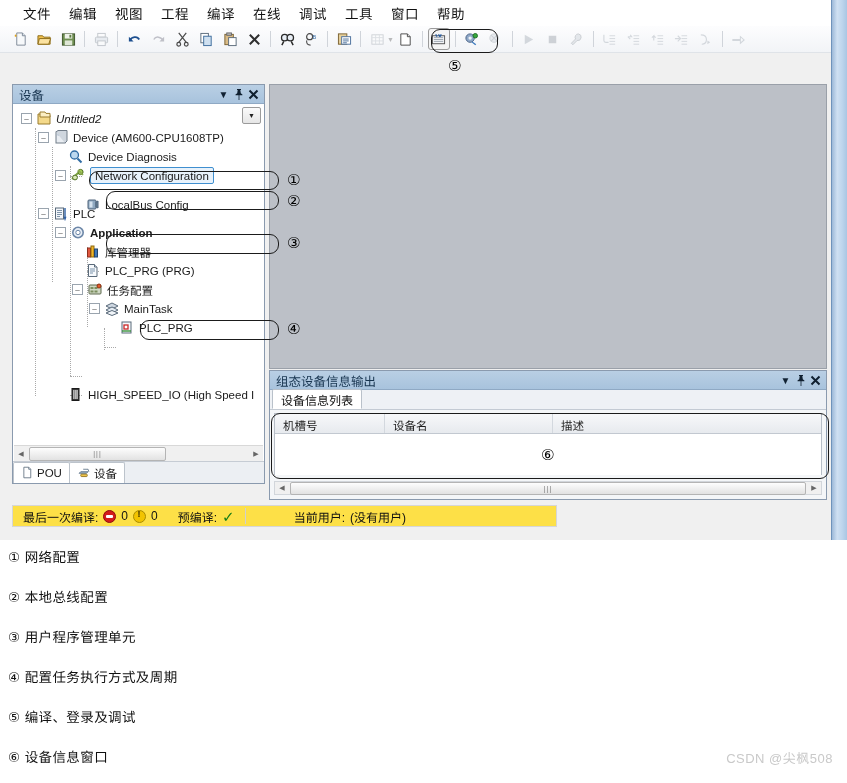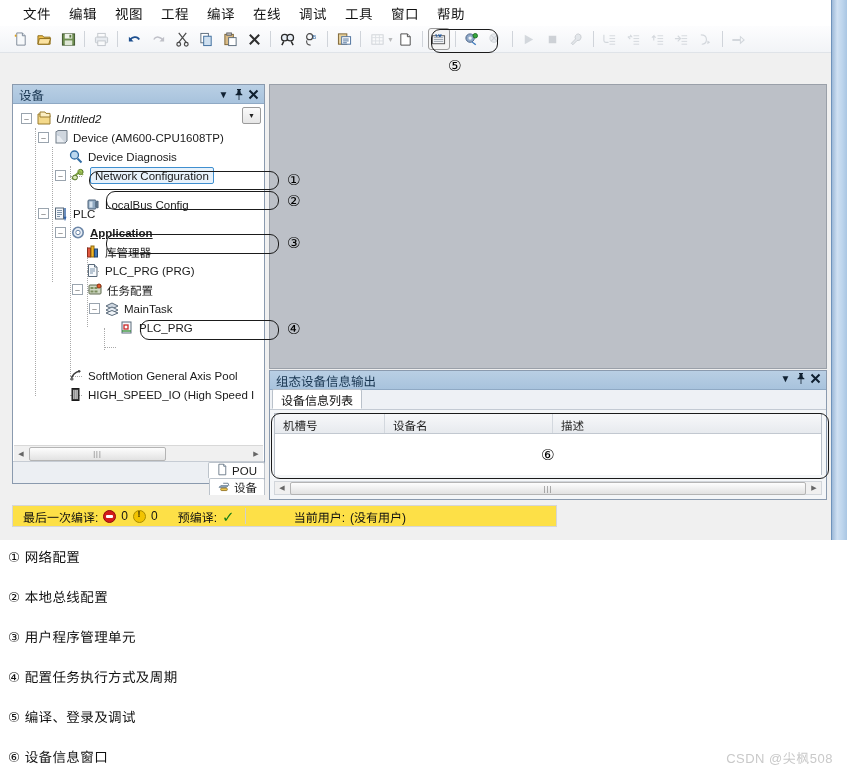--- a/index.html
+++ b/index.html
@@ -77,58 +77,58 @@
   .tnode{position:absolute;height:19px;display:flex;align-items:center;white-space:nowrap;}
   .texp{
     width:9px;height:9px;border:1px solid #9aa4ae;background:#fff;
     display:inline-flex;align-items:center;justify-content:center;
     font-size:8px;line-height:7px;color:#444;margin-right:4px;flex:none;
   }
   .tnoexp{width:9px;margin-right:4px;flex:none;}
   .tico{width:16px;height:15px;margin-right:4px;flex:none;position:relative;}
   .tlabel{font-size:11.5px;color:#1a1a1a;}
   .tlabel.italic{font-style:italic;}
-  .tlabel.bold{font-weight:bold;text-decoration:underline;}
+  .tlabel.bold{font-weight:bold;}
   .tguide{position:absolute;border-left:1px dotted #a9a9a9;}
   .tguide-h{position:absolute;border-top:1px dotted #a9a9a9;}
   #tree-hscroll{
     position:absolute;left:1px;bottom:22px;width:249px;height:15px;
     background:#f0f0f0;border-top:1px solid #d8d8d8;
     display:flex;align-items:center;
   }
   .sb-arrow{width:14px;text-align:center;font-size:7px;color:#666;}
   #tree-hthumb{
     height:12px;width:135px;margin-left:1px;
     background:linear-gradient(to bottom,#fdfdfd,#e2e2e2);
     border:1px solid #b4b4b4;border-radius:2px;
     display:flex;align-items:center;justify-content:center;
     font-size:7px;color:#777;letter-spacing:1px;
   }
   #tree-tabs{
     position:absolute;left:0;bottom:0;width:251px;height:21px;
-    background:#eceff3;border-top:1px solid #c6ccd4;display:flex;align-items:flex-end;flex-direction:column;
+    background:#eceff3;border-top:1px solid #c6ccd4;display:flex;align-items:flex-end;
   }
   .ttab{
     height:20px;display:flex;align-items:center;gap:3px;padding:0 7px;
     font-size:11.5px;color:#1b1b1b;border:1px solid #bcc3cb;border-bottom:none;
     background:#fff;margin-right:-1px;border-radius:2px 2px 0 0;
   }
   
   #editor-area{
     position:absolute;left:269px;top:84px;width:558px;height:285px;
     background:#bcc0c7;border:1px solid #9aa0a9;box-sizing:border-box;
   }
   
   #output-panel{
     position:absolute;left:269px;top:370px;width:558px;height:130px;
     background:#f4f6f8;border:1px solid #8a9aae;box-sizing:border-box;
   }
   #output-header{
     height:19px;background:linear-gradient(to bottom,#b9cfe4,#a8c3dd);
-    border-bottom:1px solid #8fa9c4;display:flex;
+    border-bottom:1px solid #8fa9c4;display:flex;align-items:center;
     padding:0 3px 0 6px;box-sizing:border-box;
   }
   #output-title{font-size:12.5px;color:#17344f;flex:1;}
   #output-tabrow{height:19px;background:#eef1f5;border-bottom:1px solid #c3cad3;display:flex;align-items:flex-end;}
   #output-tab{
     height:18px;display:flex;align-items:center;padding:0 8px;
     background:#fff;border:1px solid #b9c1ca;border-bottom:1px solid #fff;
     font-size:12px;color:#111;border-radius:2px 2px 0 0;margin-left:2px;
   }
   #grid{position:absolute;left:4px;top:42px;width:548px;height:62px;background:#fff;border:1px solid #b7bec7;box-sizing:border-box;}
@@ -551,31 +551,20 @@
           <span class="tico">
             <svg width="16" height="15" viewBox="0 0 16 15">
                 <rect x="3" y="2" width="9" height="11" fill="#f6f9fc" stroke="#5a6a7a"></rect>
                 <rect x="5" y="5" width="4" height="4" fill="#fff" stroke="#cc2a2a" stroke-width="1.3"></rect>
                 <path d="M3 11h9" stroke="#2e8b2e" stroke-width="1.3"></path>
               </svg>
           </span>
           <span class="tlabel">PLC_PRG</span>
         </div>
 
-        <div class="tnode" style="left:42px;top:262px;">
-          <span class="tnoexp"></span>
-          <span class="tico">
-            <svg width="16" height="15" viewBox="0 0 16 15">
-                <path d="M3 12c1-5 4-8 9-9" stroke="#3a3a3a" stroke-width="1.5" fill="none"></path>
-                <circle cx="4" cy="11" r="1.6" fill="#6b6b6b"></circle>
-                <path d="M10 2l3 1-2 2z" fill="#3a3a3a"></path>
-              </svg>
-          </span>
-          <span class="tlabel">SoftMotion General Axis Pool</span>
-        </div>
 
         <div class="tnode" style="left:42px;top:281px;">
           <span class="tnoexp"></span>
           <span class="tico">
             <svg width="16" height="15" viewBox="0 0 16 15">
                 <rect x="4" y="1.5" width="7" height="12" fill="#3a3a3a" stroke="#1a1a1a"></rect>
                 <rect x="5.2" y="3" width="4.6" height="9" fill="#cfcfcf"></rect>
                 <path d="M6.5 3v9M8.2 3v9" stroke="#8f8f8f"></path>
               </svg>
           </span>

